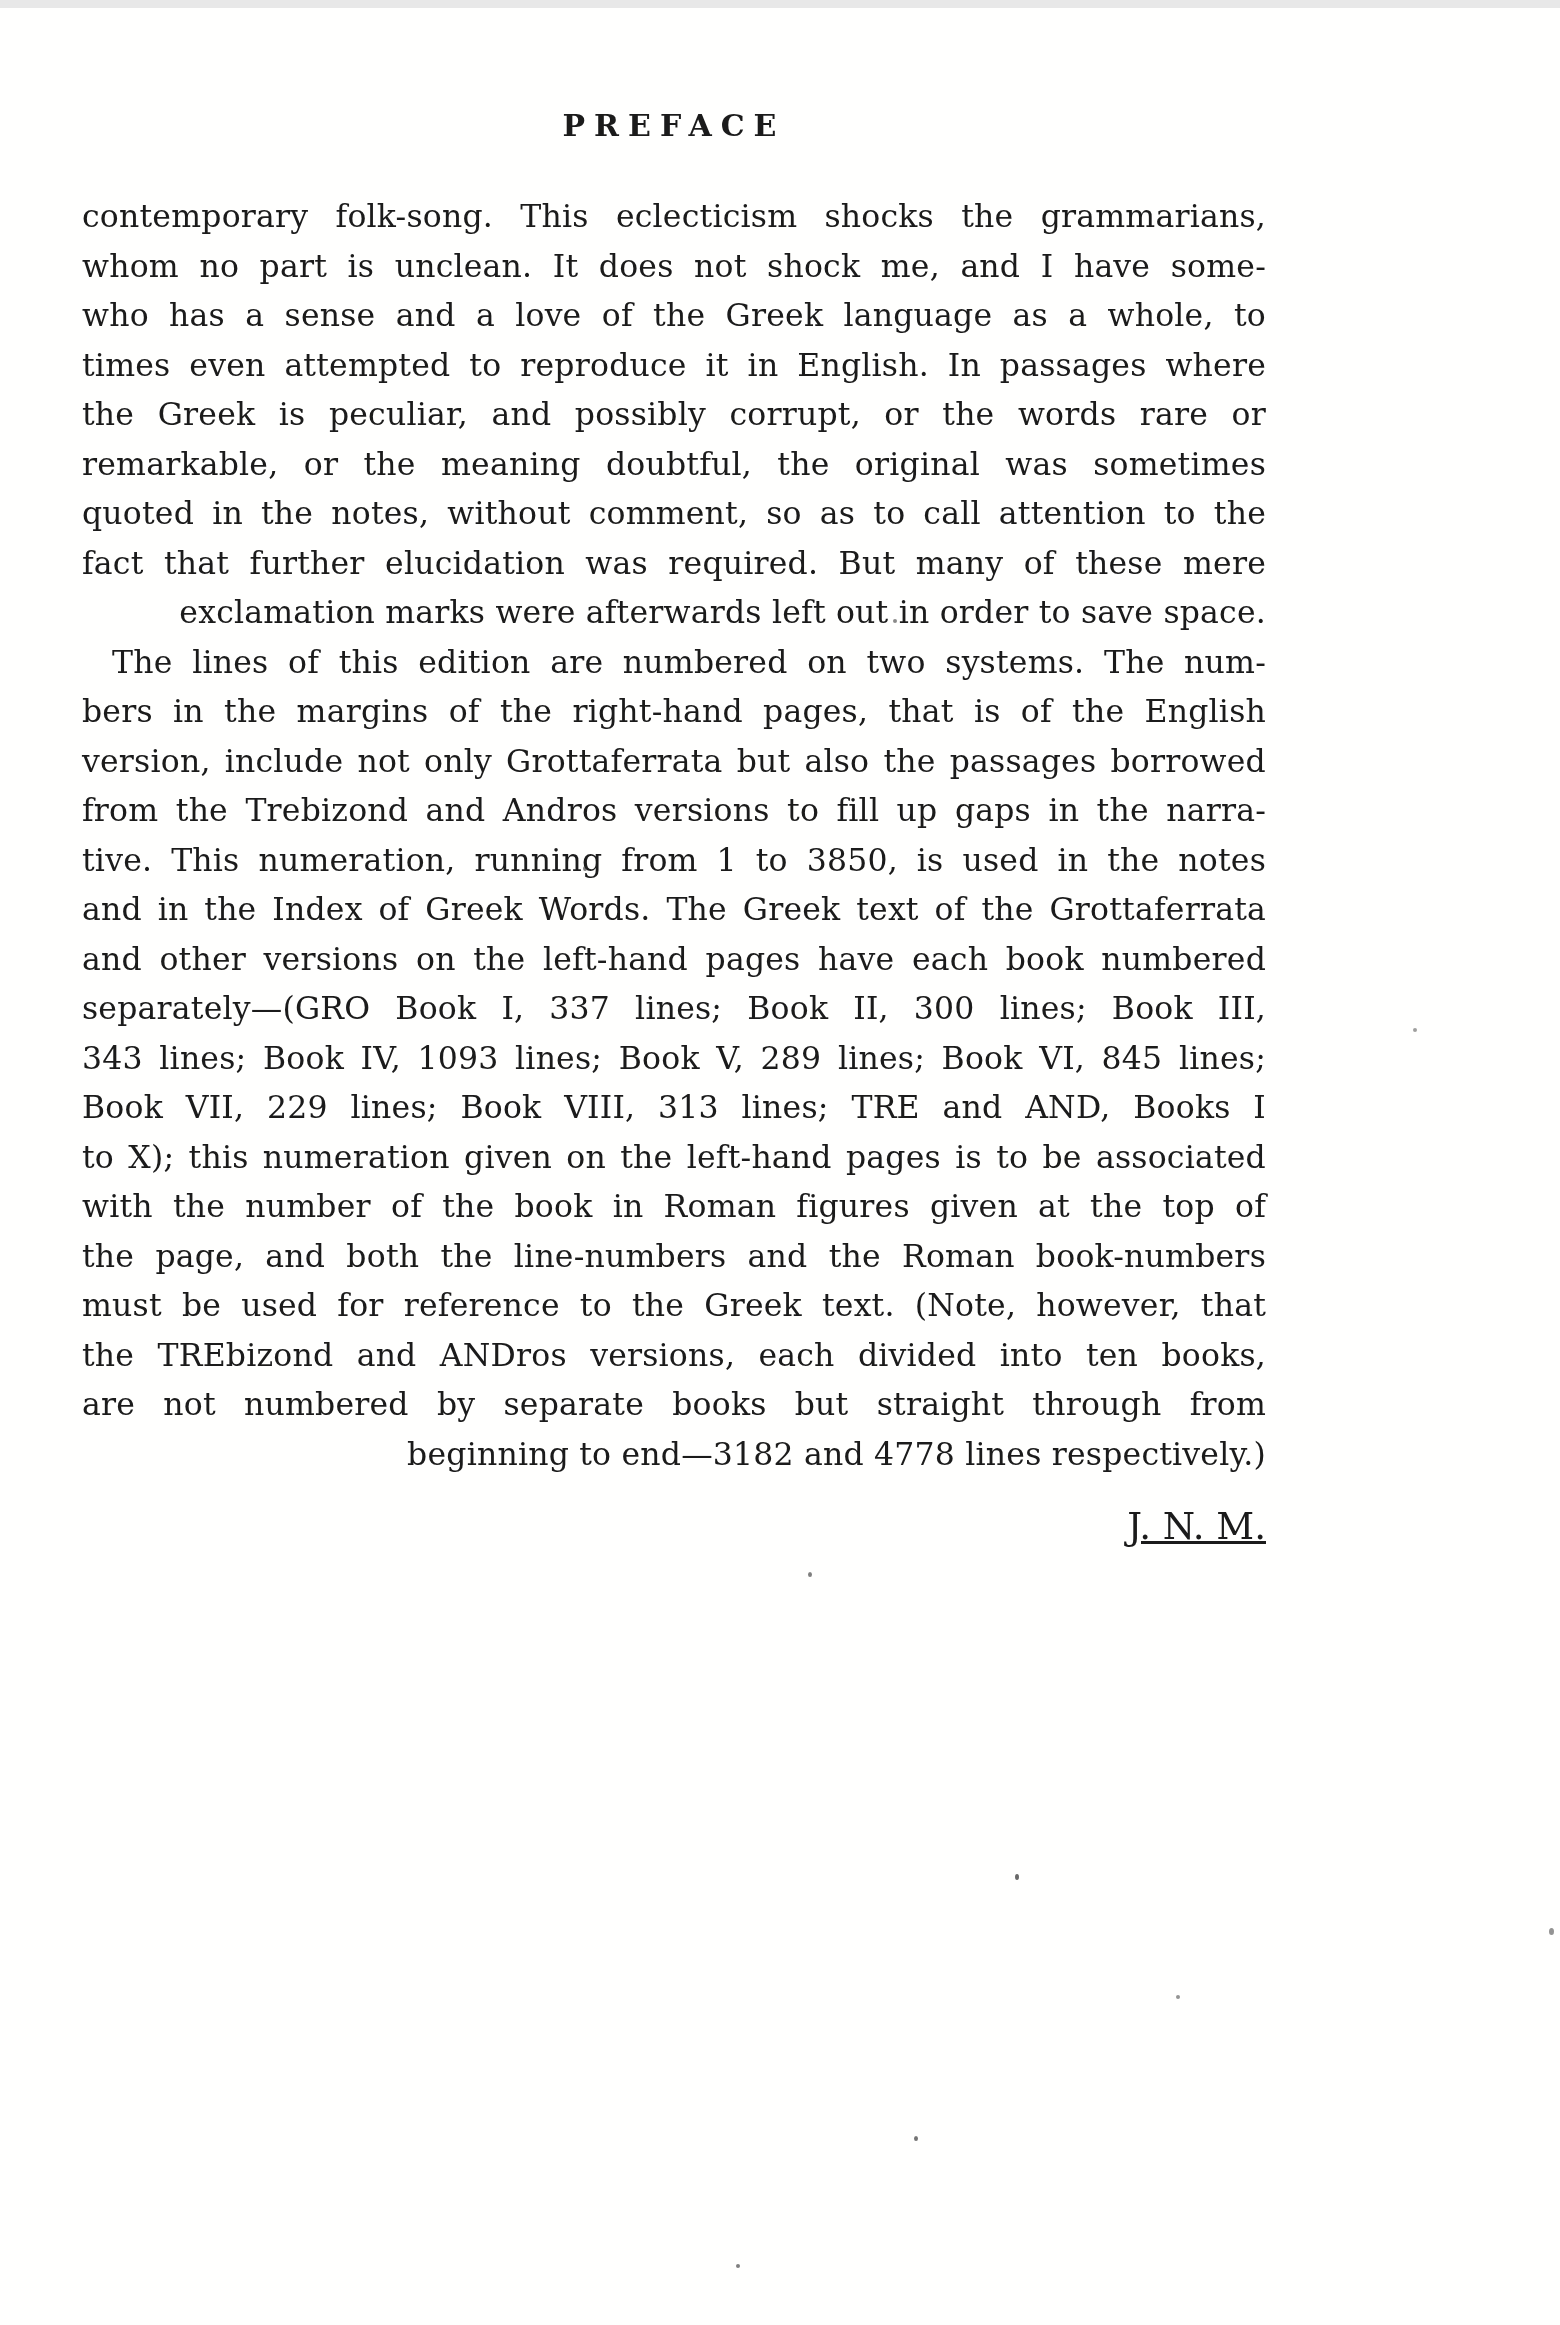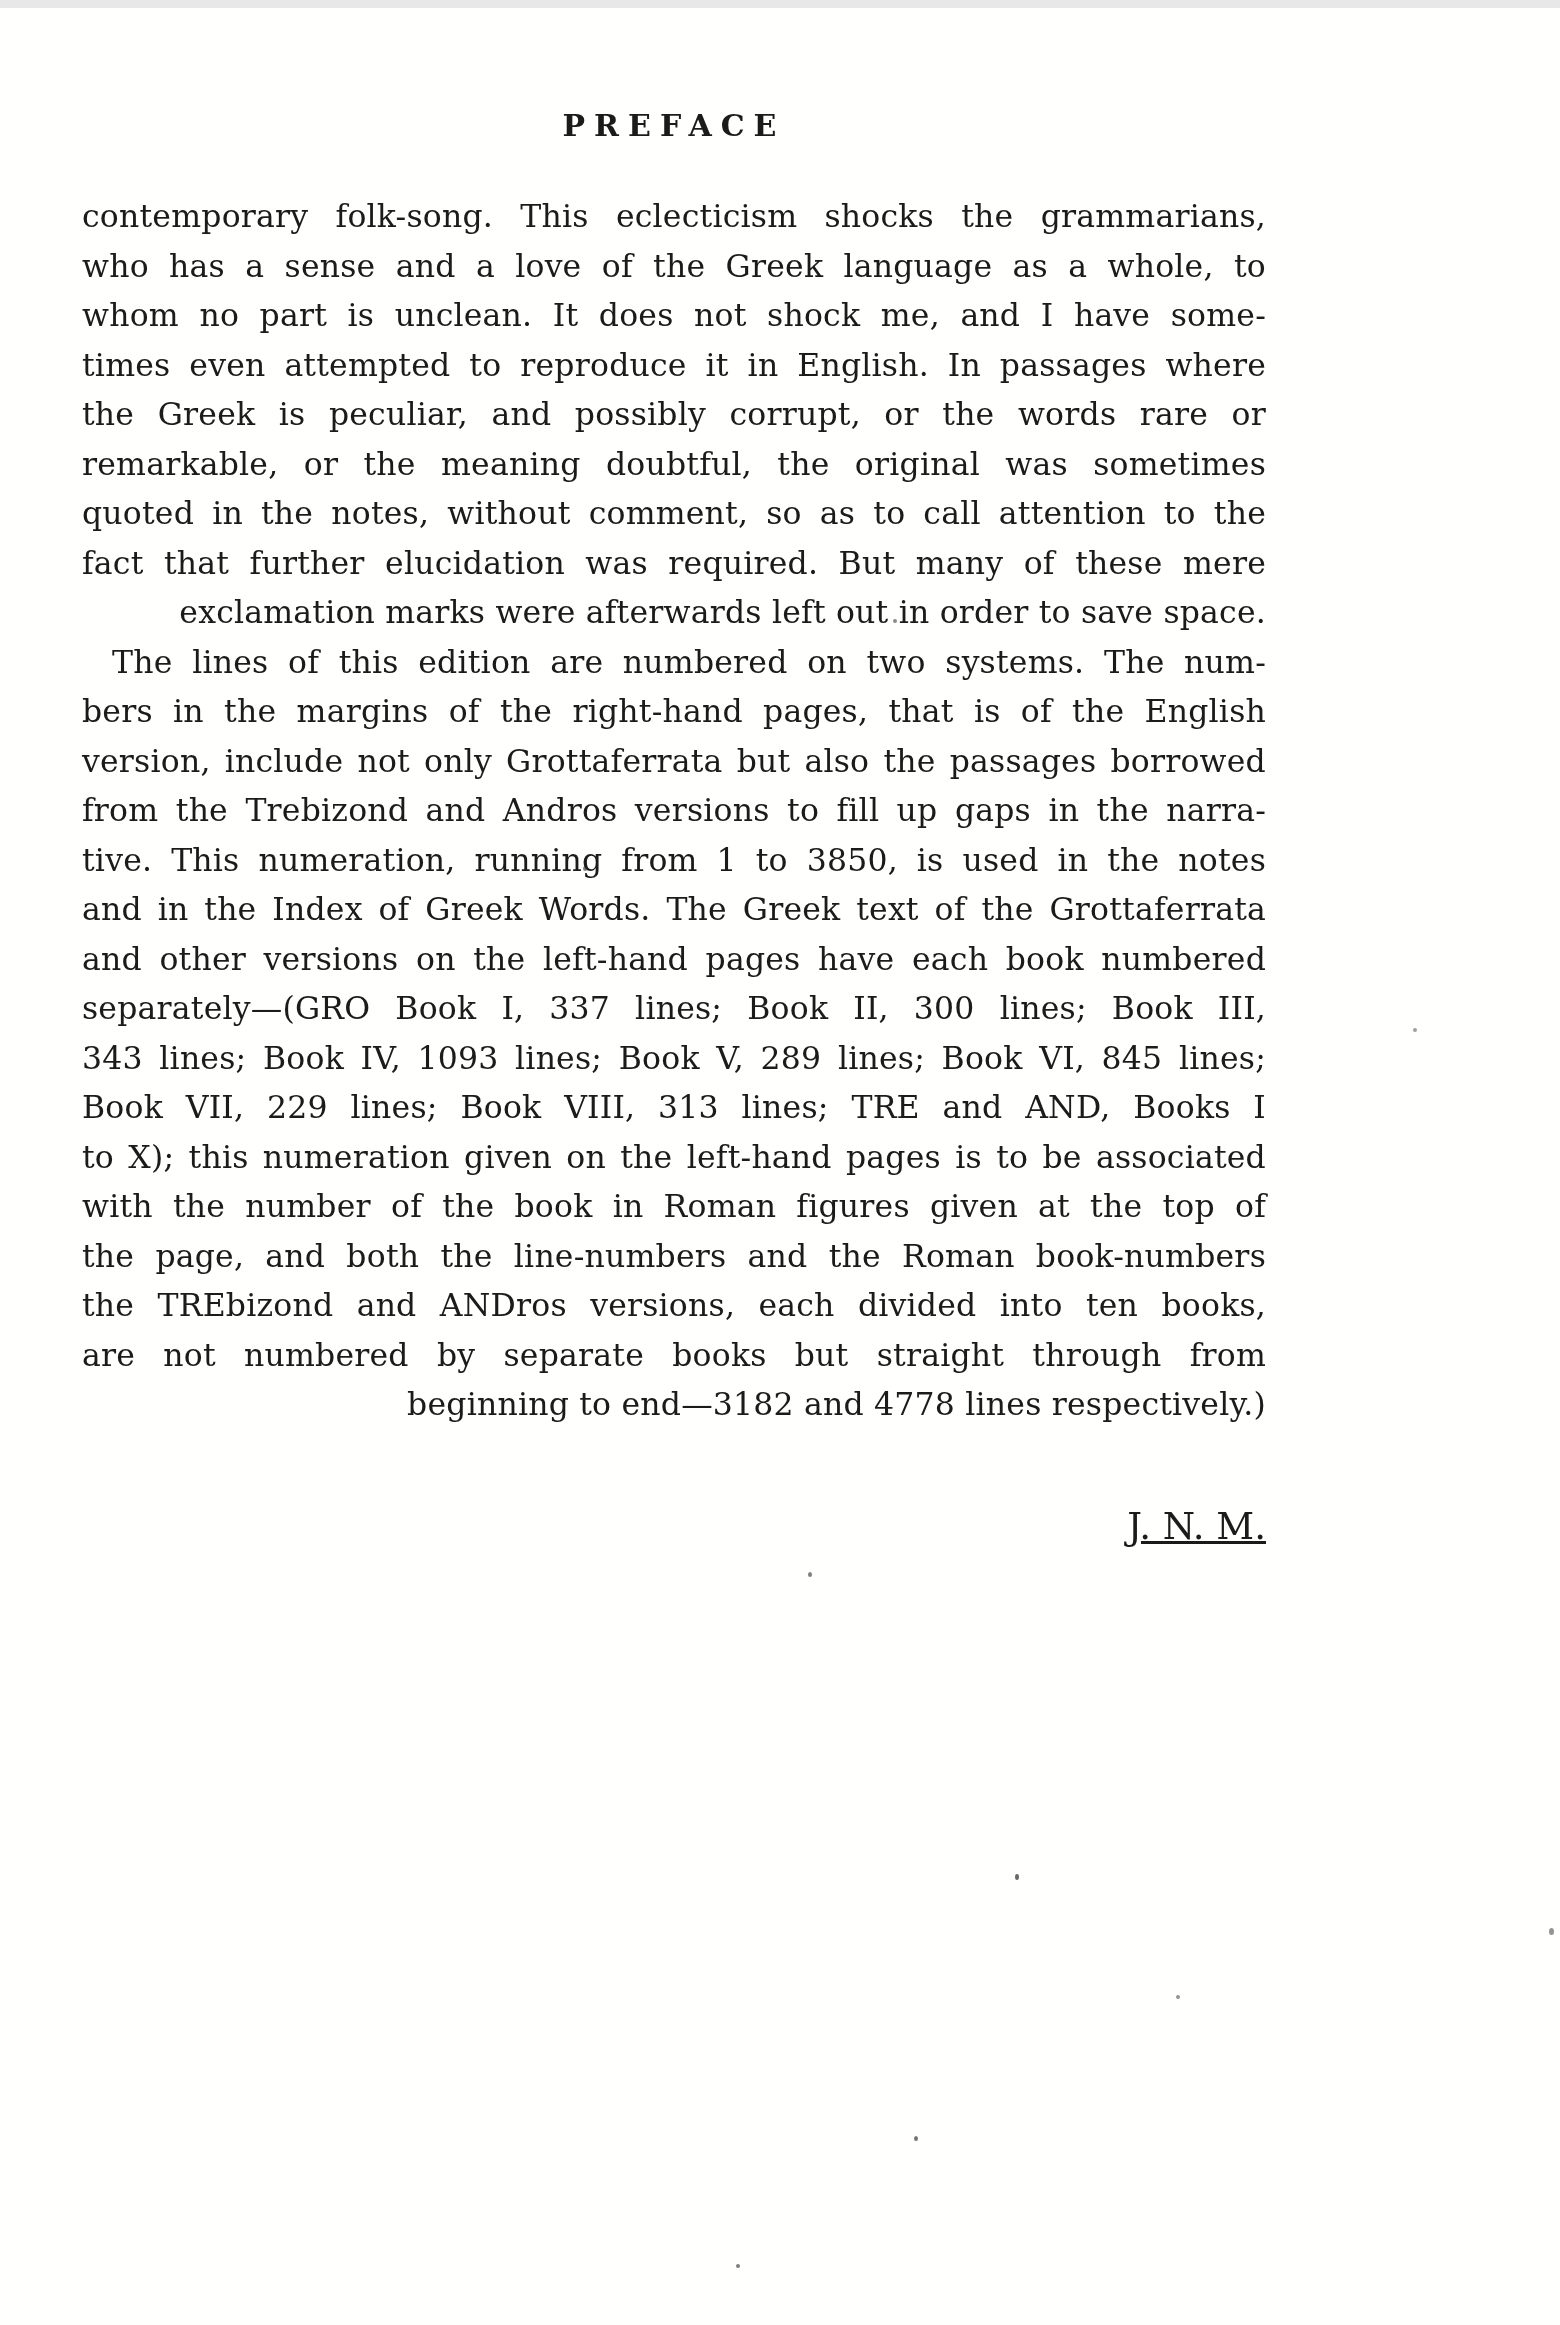--- a/index.html
+++ b/index.html
@@ -68,22 +68,22 @@
 </style>
 </head>
 <body>
 
 <div class="page">
   <h1 class="title">PREFACE</h1>
 
   <div class="body-text">
       <div class="para">
         <div class="line j">contemporary folk-song. This eclecticism shocks the grammarians,</div>
+        <div class="line j">whom no part is unclean. It does not shock me, and I have some-</div>
         <div class="line j">who has a sense and a love of the Greek language as a whole, to</div>
-        <div class="line j">whom no part is unclean. It does not shock me, and I have some-</div>
         <div class="line j">times even attempted to reproduce it in English. In passages where</div>
         <div class="line j">the Greek is peculiar, and possibly corrupt, or the words rare or</div>
         <div class="line j">remarkable, or the meaning doubtful, the original was sometimes</div>
         <div class="line j">quoted in the notes, without comment, so as to call attention to the</div>
         <div class="line j">fact that further elucidation was required. But many of these mere</div>
         <div class="line">exclamation marks were afterwards left out in order to save space.</div>
       </div>
       <div class="para">
         <div class="line j ind">The lines of this edition are numbered on two systems. The num-</div>
         <div class="line j">bers in the margins of the right-hand pages, that is of the English</div>
@@ -91,20 +91,21 @@
         <div class="line j">from the Trebizond and Andros versions to fill up gaps in the narra-</div>
         <div class="line j">tive. This numeration, running from 1 to 3850, is used in the notes</div>
         <div class="line j">and in the Index of Greek Words.  The Greek text of the Grottaferrata</div>
         <div class="line j">and other versions on the left-hand pages have each book numbered</div>
         <div class="line j">separately—(GRO Book I, 337 lines; Book II, 300 lines; Book III,</div>
         <div class="line j">343 lines; Book IV, 1093 lines; Book V, 289 lines; Book VI, 845 lines;</div>
         <div class="line j">Book VII, 229 lines; Book VIII, 313 lines; TRE and AND, Books I</div>
         <div class="line j">to X); this numeration given on the left-hand pages is to be associated</div>
         <div class="line j">with the number of the book in Roman figures given at the top of</div>
         <div class="line j">the page, and both the line-numbers and the Roman book-numbers</div>
+        <div class="line j">must be used for reference to the Greek text. (Note, however, that</div>
         <div class="line j">the TREbizond and ANDros versions, each divided into ten books,</div>
         <div class="line j">are not numbered by separate books but straight through from</div>
         <div class="line">beginning to end—3182 and 4778 lines respectively.)</div>
       </div>
     </div>
 
   <div class="signature">J. N. M.</div>
 <span class="speck" style="left: 893px; top: 611px; width: 4px; height: 4px; opacity: 0.55;"></span>
     <span class="speck" style="left: 583px; top: 858px; width: 4px; height: 5px; opacity: 0.6;"></span>
     <span class="speck" style="left: 1413px; top: 1020px; width: 4px; height: 4px; opacity: 0.45;"></span>

